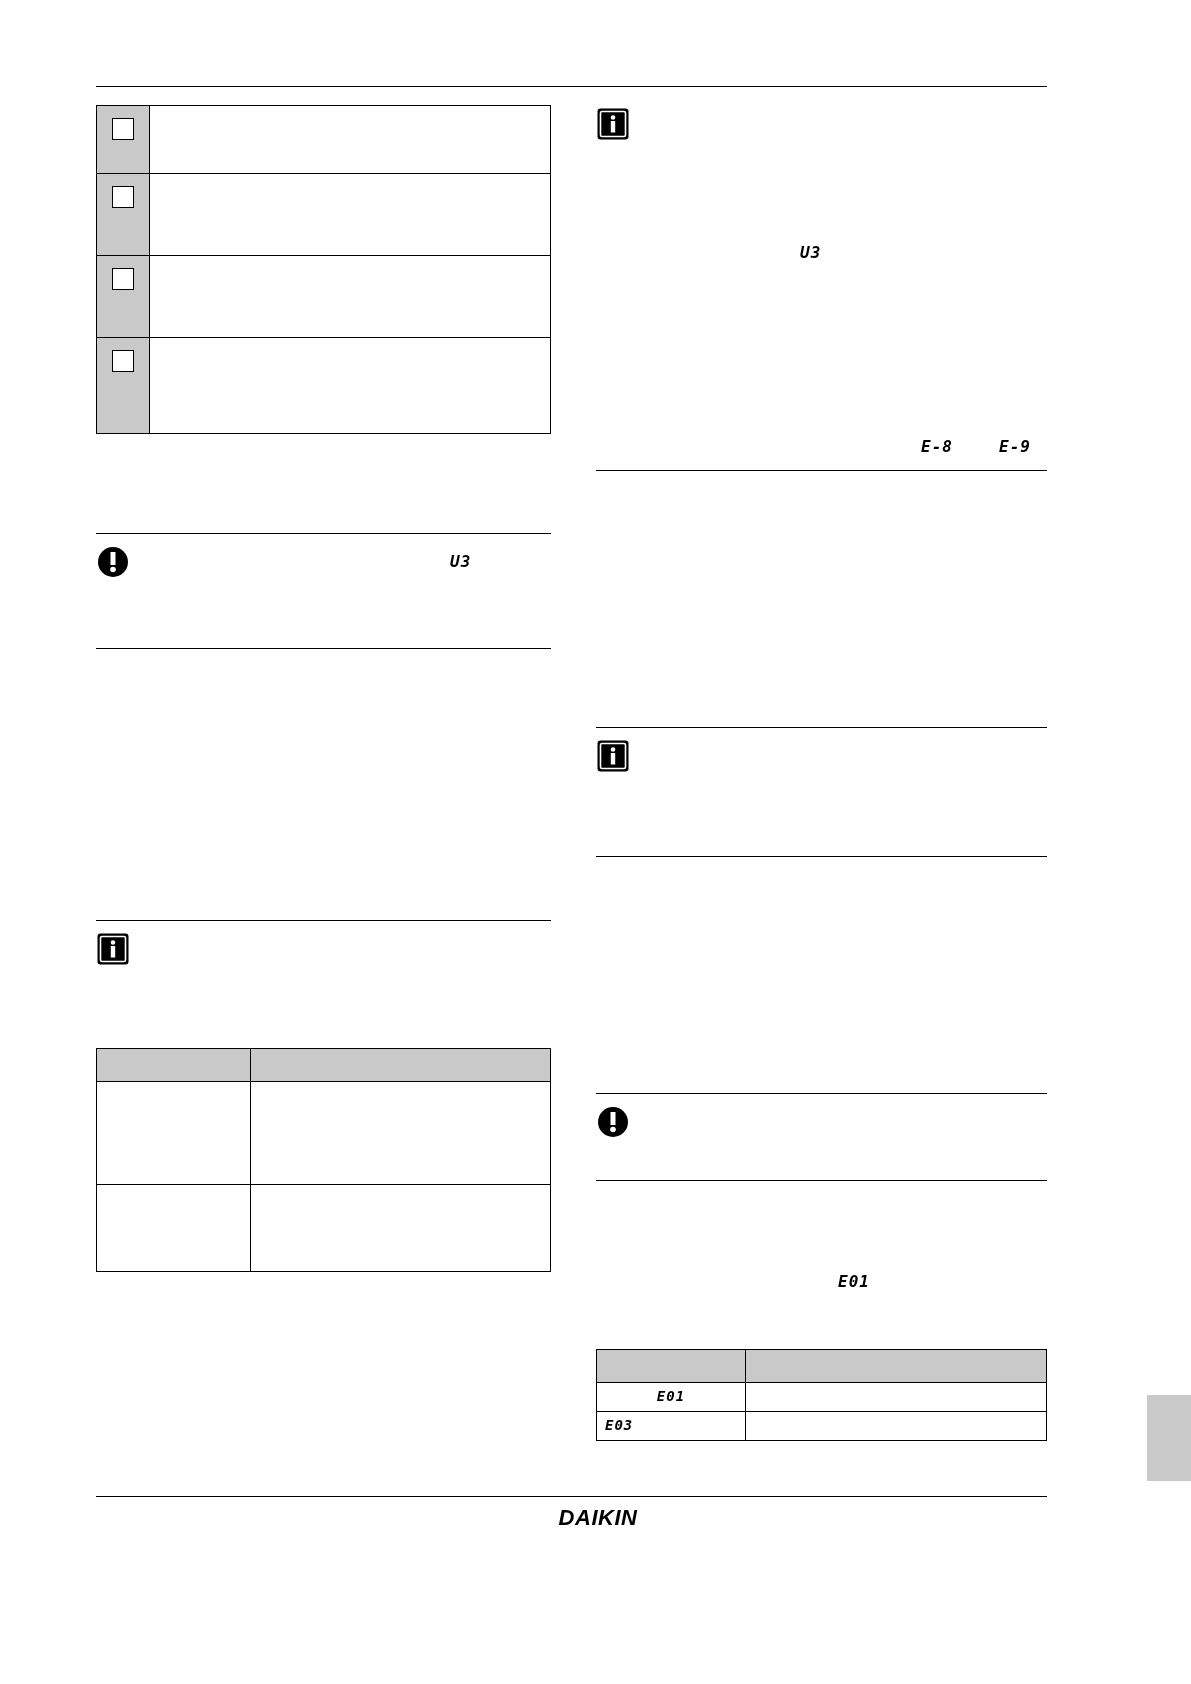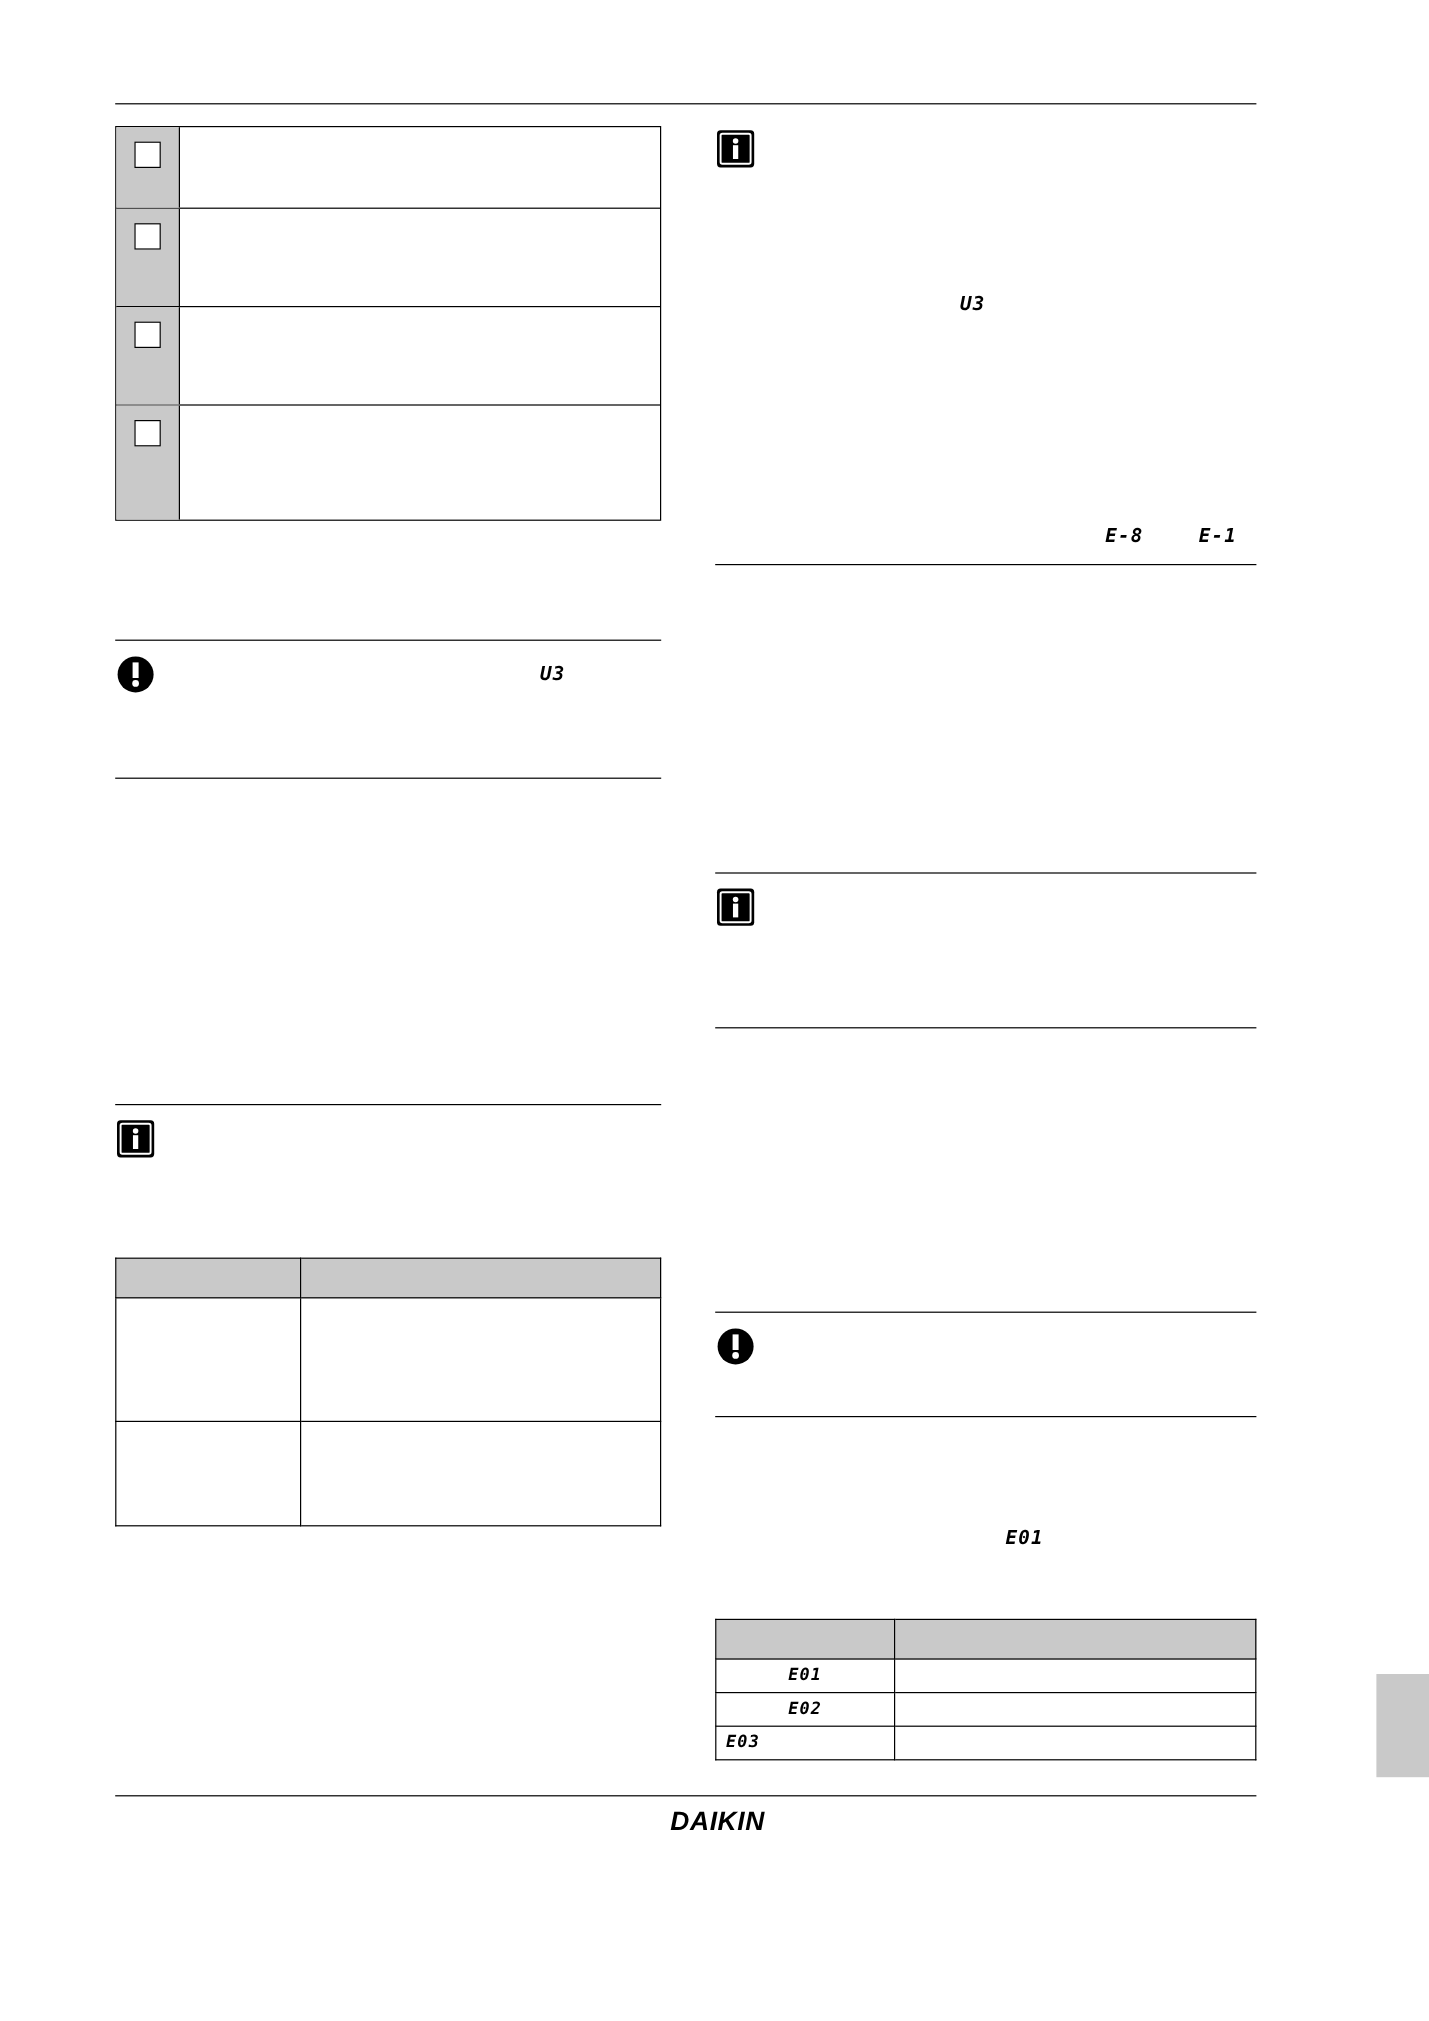--- a/index.html
+++ b/index.html
@@ -302,21 +302,21 @@
           <rect x="14.8" y="14" width="4.4" height="11.5" fill="#fff"></rect>
         </svg>
       </div>
       <div class="block-body">
         <p></p>
       </div>
     </div>
     <div style="position:relative; height:320px;">
       <span class="seg" style="position:absolute; left:204px; top:93px;">U3</span>
       <span class="seg" style="position:absolute; left:325px; top:287px;">E-8</span>
-      <span class="seg" style="position:absolute; left:403px; top:287px;">E-1</span>
+      <span class="seg" style="position:absolute; left:403px; top:287px;">E-9</span>
     </div>
     <div class="rule-bot"></div>
   </div>
 
   <div class="para" style="left:596px; top:530px; width:451px;">
     <p>&nbsp;</p>
     <p>&nbsp;</p>
   </div>
 
   <div class="block" style="left:596px; top:727px; width:451px;">
@@ -365,26 +365,20 @@
       </tr>
     </thead>
     <tbody>
       <tr>
         <td style="text-align:center;">
           <span class="seg seg-sm">E01</span>
         </td>
         <td></td>
       </tr>
       <tr>
-        <td style="text-align:center;">
-          <span class="seg seg-sm">E02</span>
-        </td>
-        <td></td>
-      </tr>
-      <tr>
         <td style="text-align:left;">
           <span class="seg seg-sm">E03</span>
         </td>
         <td></td>
       </tr>
     </tbody>
   </table>
 
   <div class="side-tab"></div>
 

